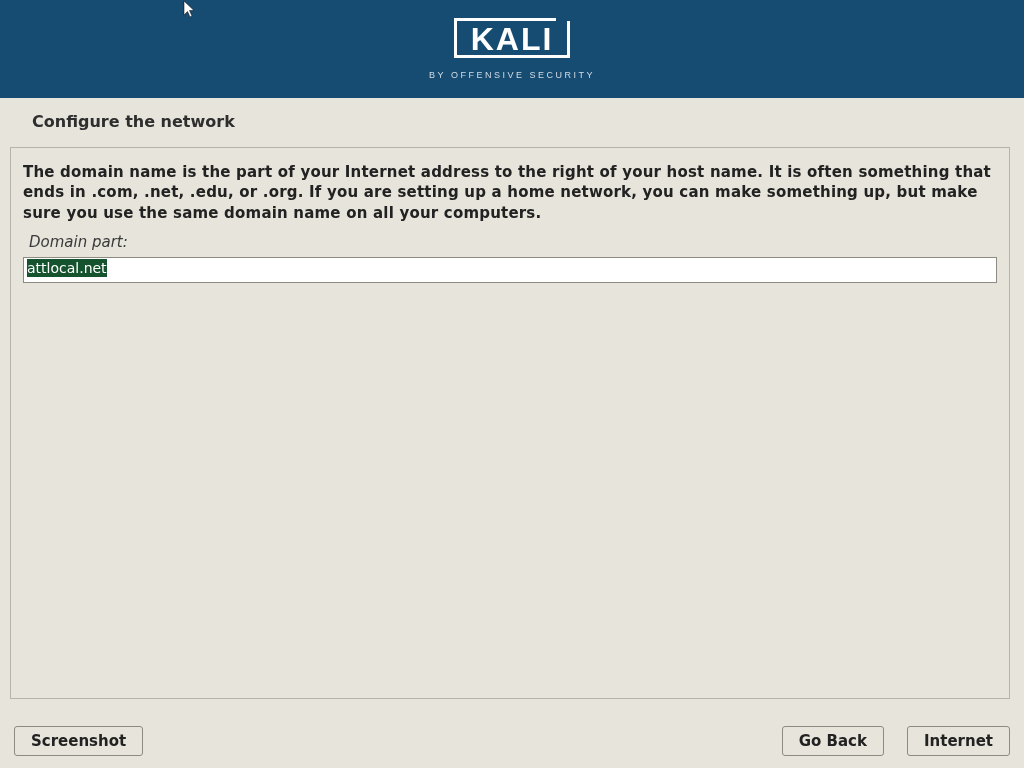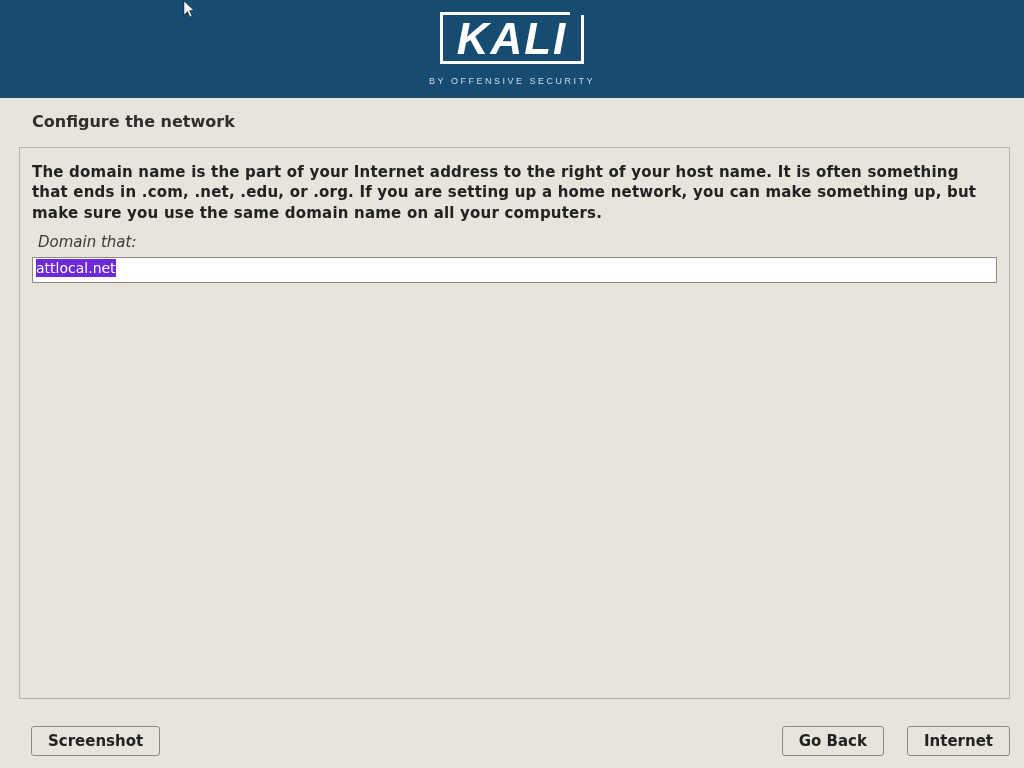--- a/index.html
+++ b/index.html
@@ -43,24 +43,23 @@
       position: absolute;
       top: -3px;
       right: -3px;
       width: 14px;
       height: 3px;
       background: #164b72;
     }
     .logo-text {
       color: #ffffff;
       font-weight: 700;
-      font-size: 44px;
+      font-size: 32px;
       letter-spacing: 2px;
       font-family: Arial, sans-serif;
-      font-style: italic;
     }
     .logo-sub {
       color: #d3dde4;
       font-size: 9px;
       letter-spacing: 2.5px;
       margin-top: 12px;
       font-family: Arial, sans-serif;
     }
     .cursor {
       position: absolute;
@@ -70,21 +69,21 @@
       font-size: 18px;
       pointer-events: none;
     }
     .page-title {
       padding: 14px 20px 10px 32px;
       font-size: 16px;
       font-weight: bold;
       color: #2e2e2e;
     }
     .panel {
-      margin: 6px 14px 0 19px;
+      margin: 6px 14px 0 10px;
       border: 1px solid #b7b3a7;
       background: #e7e4db;
       height: 552px;
       padding: 14px 12px 12px 12px;
     }
     .description {
       font-size: 15px;
       font-weight: bold;
       color: #222;
       line-height: 1.35;
@@ -101,33 +100,32 @@
       height: 26px;
       border: 1px solid #8d8a80;
       background: #ffffff;
       font-size: 14px;
       padding: 2px 3px;
       font-family: inherit;
       outline: none;
       display: block;
     }
     .text-input .sel {
-      background: #6d28d9;
+      background: #14532d;
       color: #ffffff;
       padding: 1px 0px;
     }
     .button-bar {
       position: absolute;
       bottom: 12px;
       left: 14px;
       right: 14px;
       display: flex;
       justify-content: space-between;
       align-items: center;
-      margin-left: 17px;
     }
     .right-buttons {
       display: flex;
       gap: 23px;
     }
     .btn {
       background: #e7e4db;
       border: 1px solid #8d8a80;
       border-radius: 3px;
       font-size: 15px;
@@ -154,21 +152,21 @@
       <span class="logo-text">KALI</span>
     </div>
     <div class="logo-sub">BY OFFENSIVE SECURITY</div>
   </div>
 </div>
 
 <div class="page-title">Configure the network</div>
 
 <div class="panel">
   <div class="description">The domain name is the part of your Internet address to the right of your host name.  It is often something that ends in .com, .net, .edu, or .org.  If you are setting up a home network, you can make something up, but make sure you use the same domain name on all your computers.</div>
-  <div class="field-label">Domain that:</div>
+  <div class="field-label">Domain part:</div>
   <div class="text-input"><span class="sel">attlocal.net</span></div>
 </div>
 
 <div class="button-bar">
   <button class="btn">Screenshot</button>
   <div class="right-buttons">
     <button class="btn btn-sm">Go Back</button>
     <button class="btn btn-sm">Internet</button>
   </div>
 </div>

